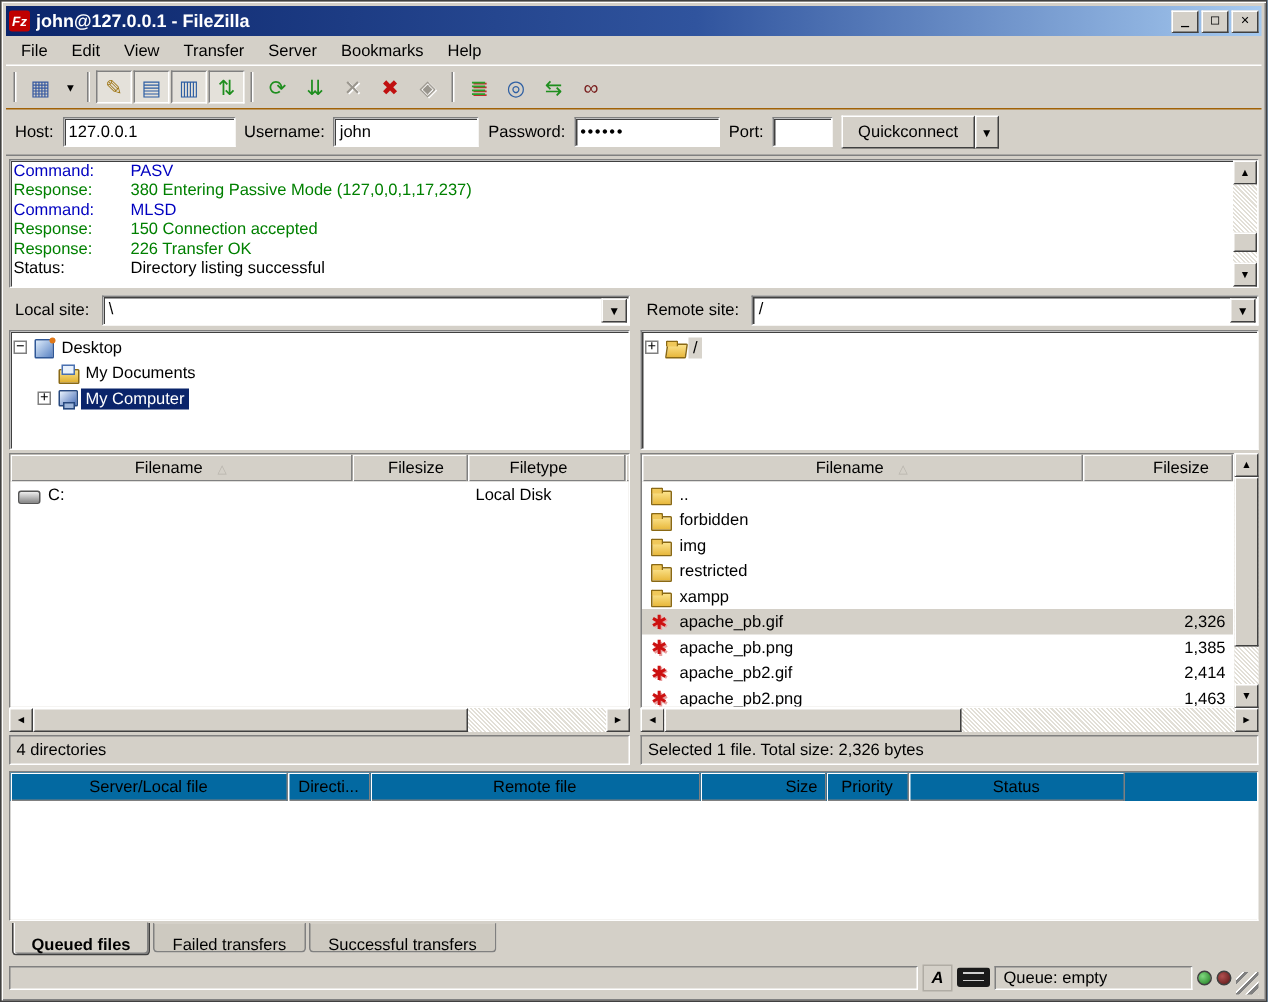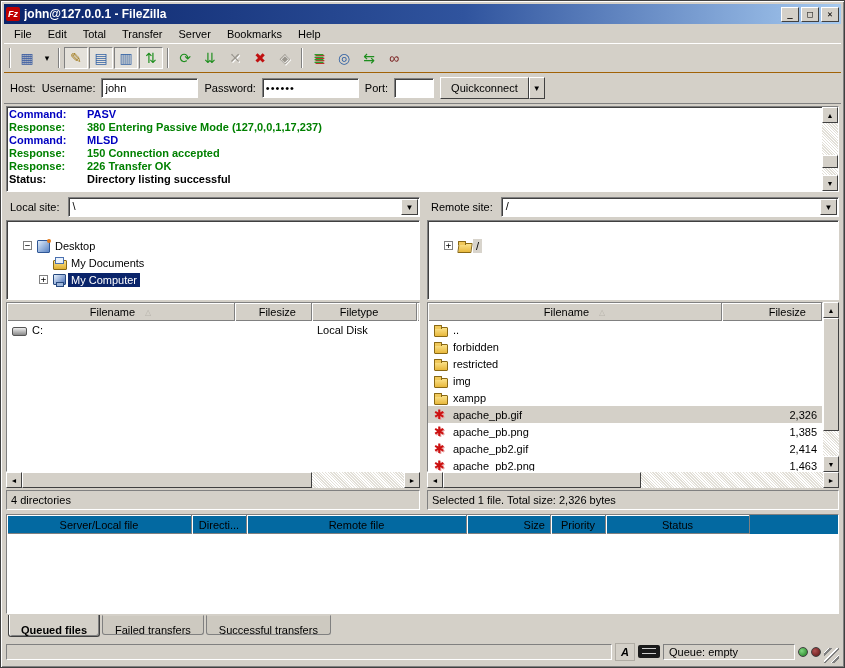--- a/index.html
+++ b/index.html
@@ -44,21 +44,21 @@
   .qc-label{white-space:nowrap;}
   .qc-input{height:20px;background:#fff;border:1px solid;border-color:#808080 #fff #fff #808080;
     box-shadow:inset 1px 1px 0 #404040;padding:2px 3px;font-size:11px;outline:none;}
   .w-host{width:115px;} .w-user{width:97px;} .w-pass{width:97px;letter-spacing:1px;} .w-port{width:40px;}
   .qc-btn{height:22px;padding:2px 10px;font-size:11px;display:flex;align-items:center;}
   .qc-drop{width:16px;height:22px;display:flex;align-items:center;justify-content:center;font-size:8px;}
 
   
   .logbox{height:86px;flex:0 0 86px;margin:2px;display:flex;background:#fff;
     border:1px solid;border-color:#808080 #fff #fff #808080;box-shadow:inset 1px 1px 0 #404040;}
-  .loglines{flex:1;padding:1px 2px;overflow:hidden;font-weight:bold;}
+  .loglines{flex:1;padding:1px 2px;overflow:hidden;}
   .logline{display:flex;height:13px;line-height:13px;white-space:nowrap;}
   .loglabel{width:78px;flex:0 0 78px;}
   .logline.command{color:#0000C0;} .logline.response{color:#008000;} .logline.status{color:#000;}
 
   
   .vscroll{width:16px;flex:0 0 16px;display:flex;flex-direction:column;background:#F1EFE9;}
   .hscroll{height:16px;flex:0 0 16px;display:flex;background:#F1EFE9;}
   .sbtn{width:16px;height:16px;flex:0 0 16px;display:flex;align-items:center;justify-content:center;
     font-size:7px;color:#000;}
   .strack{flex:1;position:relative;
@@ -71,21 +71,21 @@
   .pane.left{width:418px;flex:0 0 418px;}
   .pane.right{flex:1;}
   .splitter{width:3px;flex:0 0 3px;}
   .site-row{height:22px;flex:0 0 22px;display:flex;align-items:center;gap:4px;padding:0 2px;}
   .site-label{white-space:nowrap;padding:3px 4px;}
   .site-combo{flex:1;height:20px;display:flex;background:#fff;
     border:1px solid;border-color:#808080 #fff #fff #808080;box-shadow:inset 1px 1px 0 #404040;}
   .combo-text{flex:1;padding:2px 4px;white-space:nowrap;overflow:hidden;}
   .combo-btn{width:17px;display:flex;align-items:center;justify-content:center;font-size:8px;margin:1px;}
   .treebox{height:80px;flex:0 0 80px;margin:2px;background:#fff;overflow:hidden;
-    border:1px solid;border-color:#808080 #fff #fff #808080;box-shadow:inset 1px 1px 0 #404040;padding:16px;}
+    border:1px solid;border-color:#808080 #fff #fff #808080;box-shadow:inset 1px 1px 0 #404040;padding:2px;}
   .trow{display:flex;align-items:center;height:17px;white-space:nowrap;}
   .trow .lv1{margin-left:16px;}
   .exp{width:9px;height:9px;flex:0 0 9px;background:#fff;border:1px solid #808080;margin-right:4px;
     display:flex;align-items:center;justify-content:center;font-size:9px;line-height:7px;
     font-family:"DejaVu Sans Mono",monospace;}
   .exp.plus::after{content:'+';} .exp.minus::after{content:'\2212';}
   .exp.none{visibility:hidden;}
   .tlabel{padding:1px 3px;}
   .tlabel.selected{background:#0A246A;color:#fff;}
   .tlabel.hl{background:#D8D4CC;}
@@ -176,21 +176,21 @@
     <span class="winbtns">
         <span class="winbtn raised">_</span>
         <span class="winbtn raised">□</span>
         <span class="winbtn raised">✕</span>
       </span>
   </div>
 
   <div class="menubar">
       <span class="menu-item">File</span>
       <span class="menu-item">Edit</span>
-      <span class="menu-item">Total</span>
+      <span class="menu-item">View</span>
       <span class="menu-item">Transfer</span>
       <span class="menu-item">Server</span>
       <span class="menu-item">Bookmarks</span>
       <span class="menu-item">Help</span>
     </div>
 
   <div class="toolbar">
     <span class="tsep"></span>
     <span class="tgroup">
         <span class="tbtn c-srv">▦</span>
@@ -215,20 +215,21 @@
     <span class="tgroup">
         <span class="tbtn c-multi">≣</span>
         <span class="tbtn c-blue">◎</span>
         <span class="tbtn c-green">⇆</span>
         <span class="tbtn c-maroon">∞</span>
       </span>
   </div>
 
   <div class="quickbar">
     <span class="qc-label">Host:</span>
+    <input class="qc-input w-host" value="127.0.0.1" style="">
     <span class="qc-label">Username:</span>
     <input class="qc-input w-user" value="john" style="">
     <span class="qc-label">Password:</span>
     <input class="qc-input w-pass" value="••••••" style="">
     <span class="qc-label">Port:</span>
     <input class="qc-input w-port" value="" style="">
     <span style="display:flex;">
       <span class="qc-btn raised">Quickconnect</span>
       <span class="qc-drop raised">▼</span>
     </span>
@@ -387,28 +388,28 @@
               <div class="lrow">
                 <span class="cell rc1">
                   <span class="fi i-folder"></span>
                   <span>forbidden</span>
                 </span>
                 <span class="cell rc2 right"></span>
               </div>
               <div class="lrow">
                 <span class="cell rc1">
                   <span class="fi i-folder"></span>
+                  <span>img</span>
+                </span>
+                <span class="cell rc2 right"></span>
+              </div>
+              <div class="lrow">
+                <span class="cell rc1">
+                  <span class="fi i-folder"></span>
                   <span>restricted</span>
-                </span>
-                <span class="cell rc2 right"></span>
-              </div>
-              <div class="lrow">
-                <span class="cell rc1">
-                  <span class="fi i-folder"></span>
-                  <span>img</span>
                 </span>
                 <span class="cell rc2 right"></span>
               </div>
               <div class="lrow">
                 <span class="cell rc1">
                   <span class="fi i-folder"></span>
                   <span>xampp</span>
                 </span>
                 <span class="cell rc2 right"></span>
               </div>

